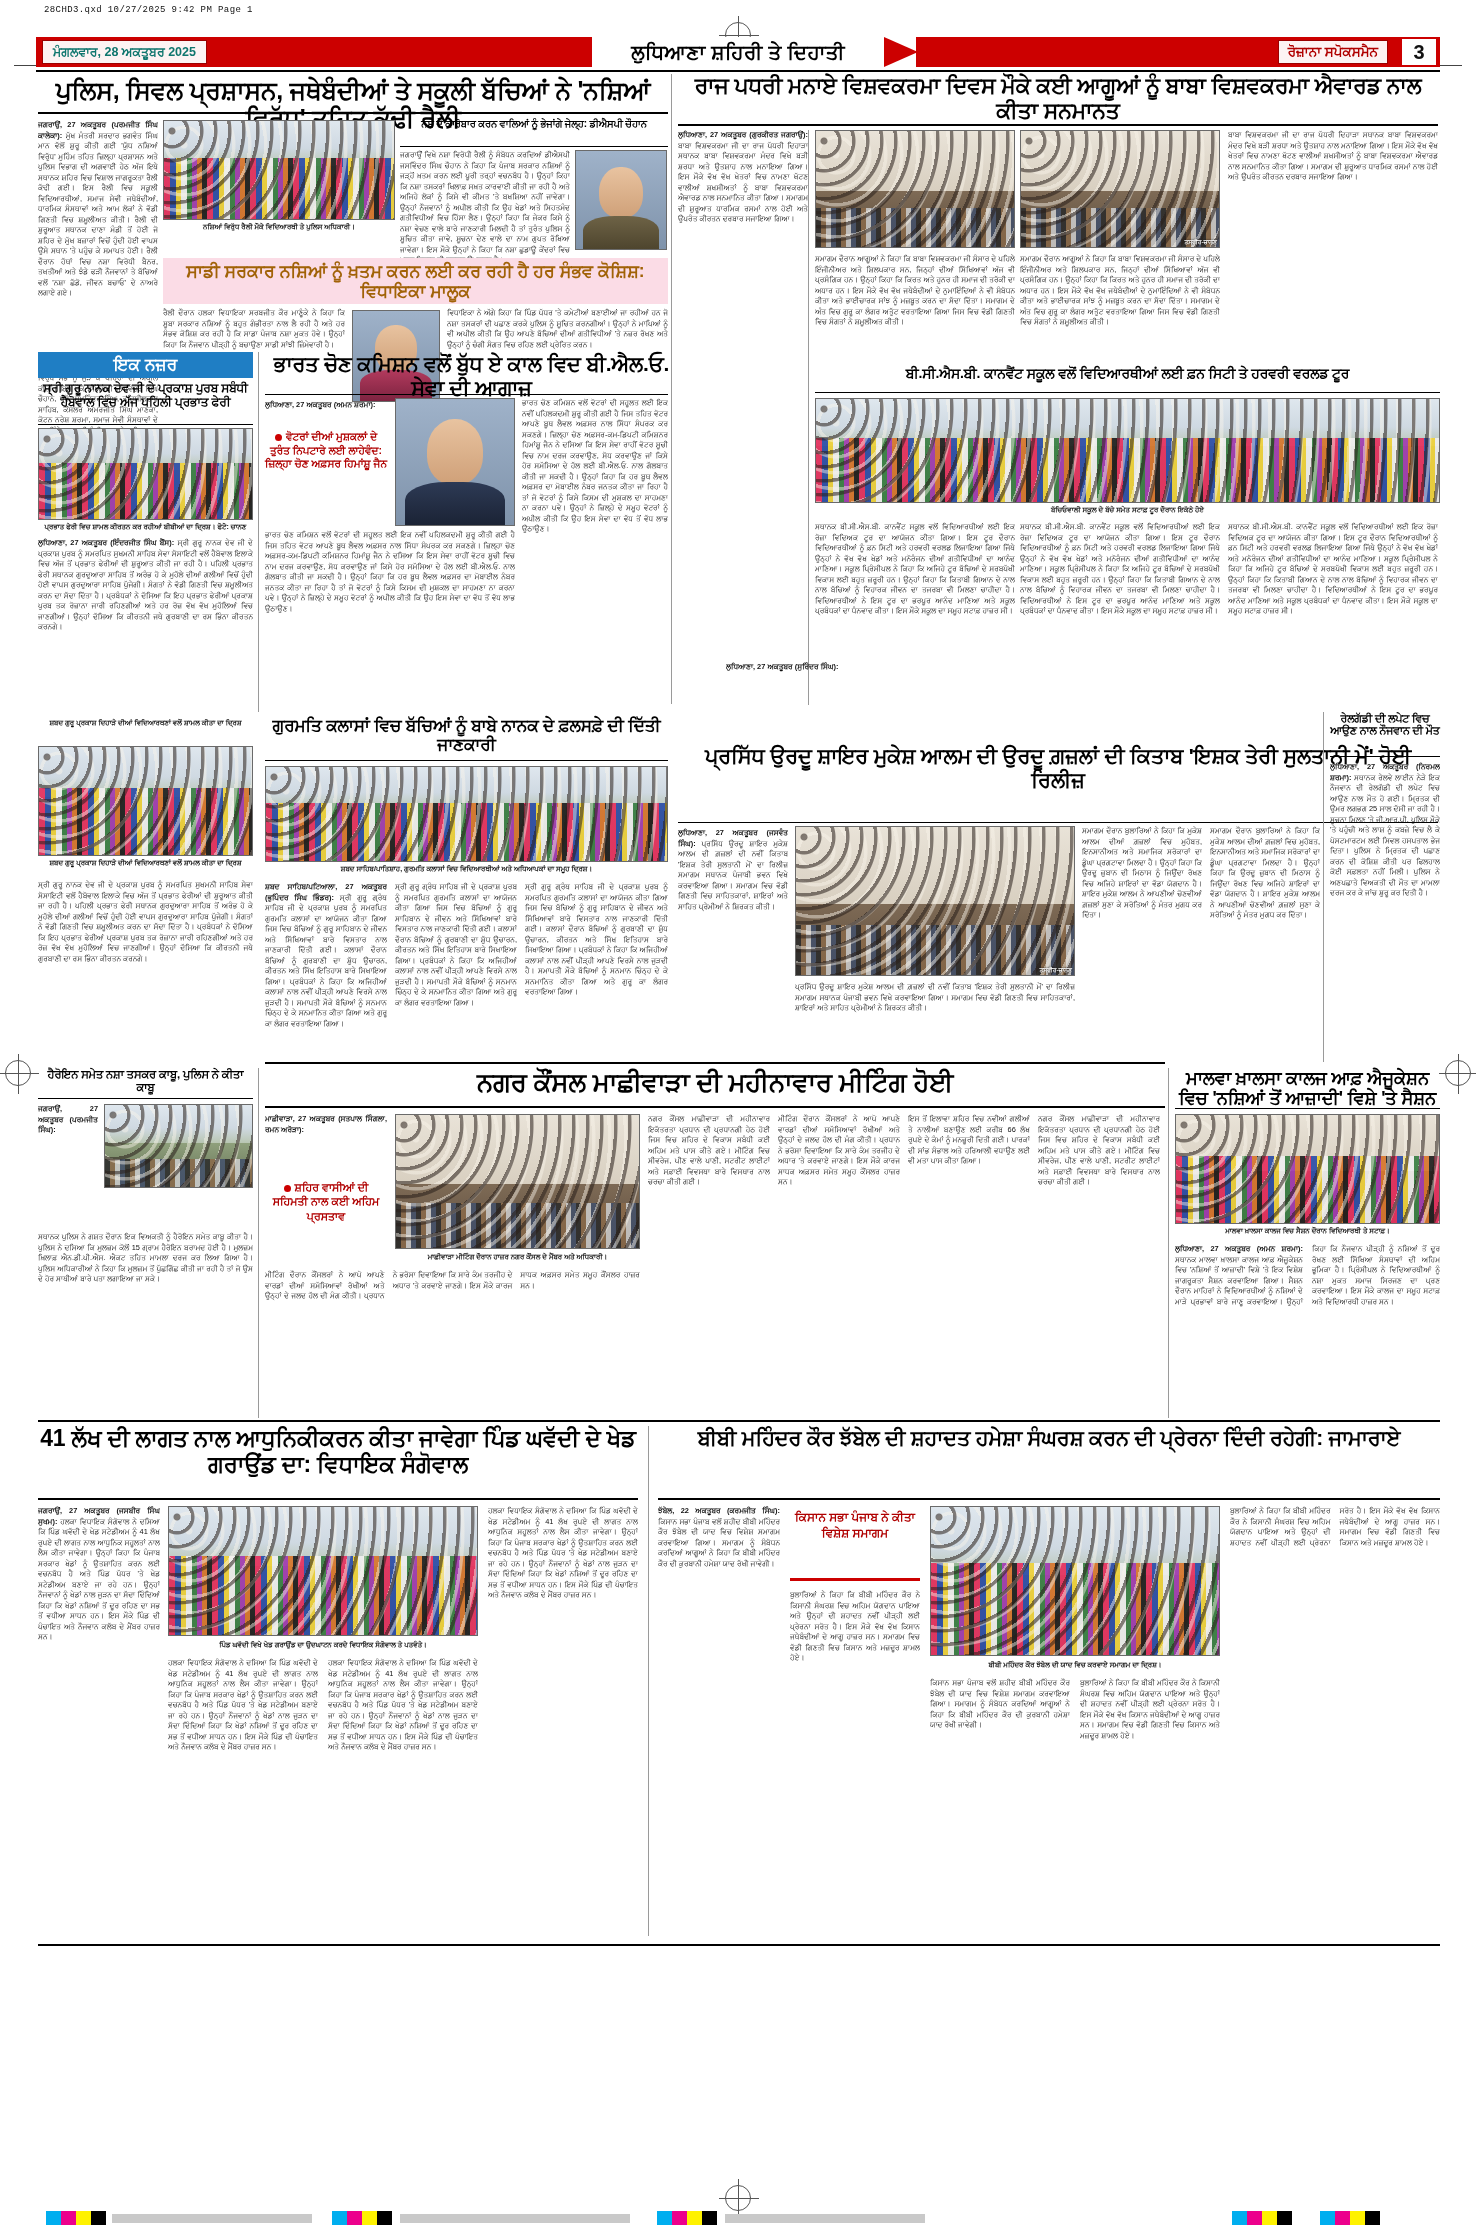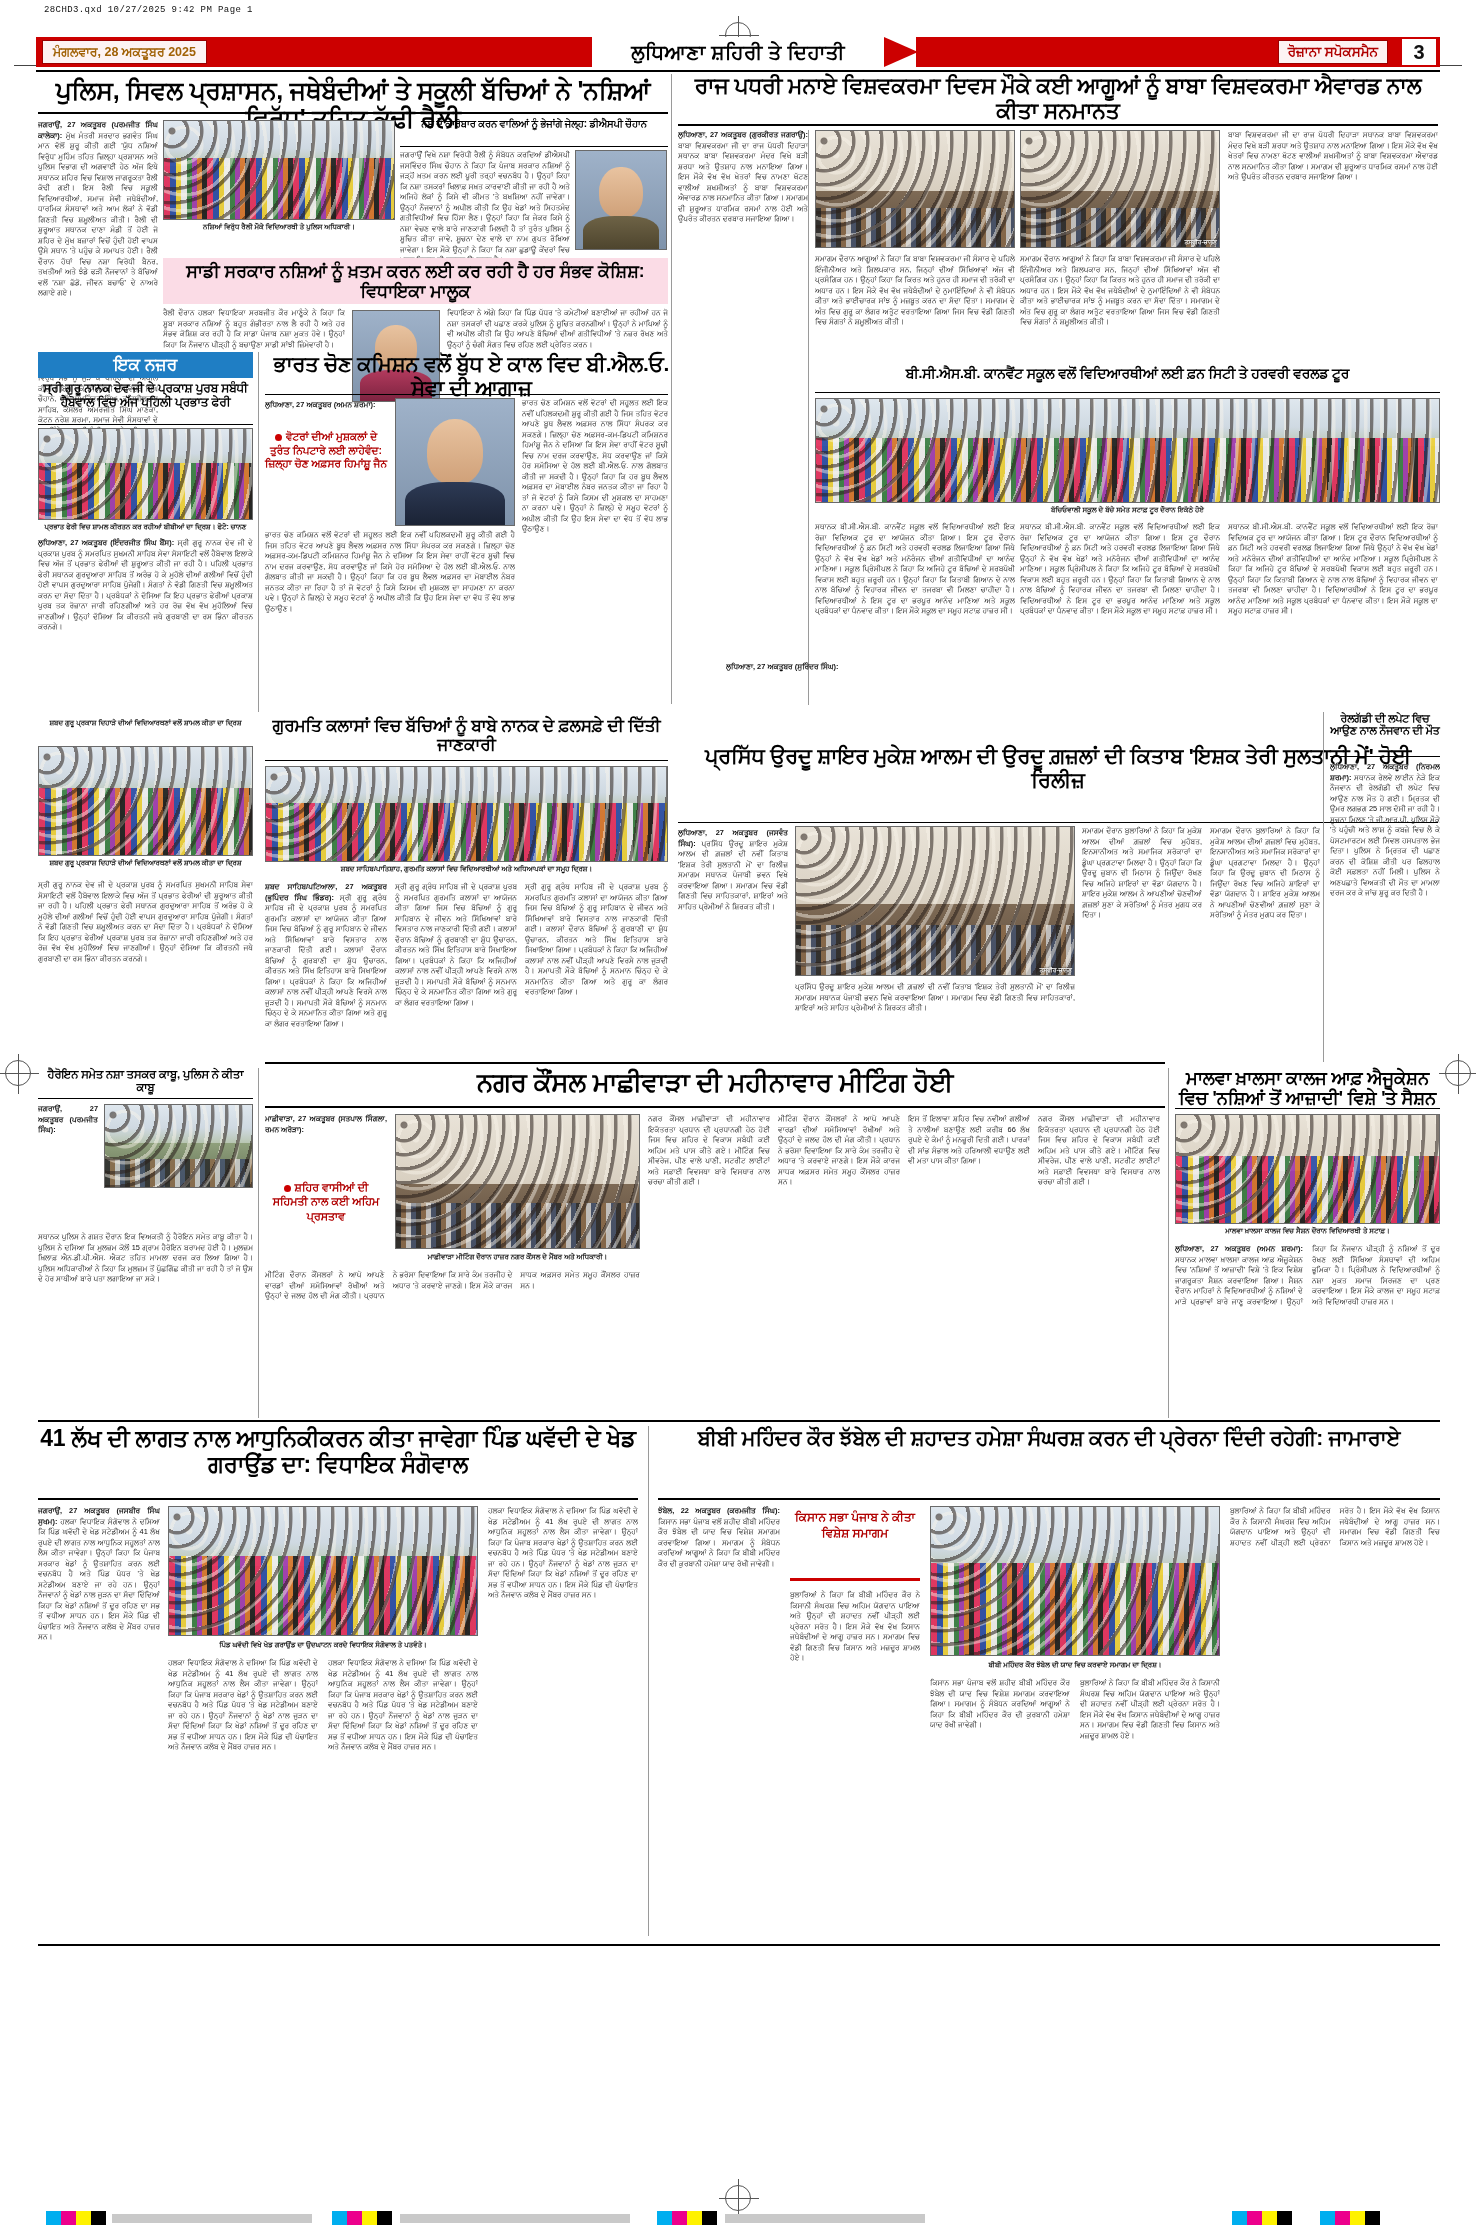--- a/index.html
+++ b/index.html
@@ -50,21 +50,21 @@
   }
   .mh-right-arrow {
     position:absolute; left:848px; top:0; width:0; height:0;
     border-top:15px solid transparent; border-bottom:15px solid transparent;
     border-left:34px solid #cc0000; z-index:3;
   }
   .mh-datebox {
     position:absolute; left:6px; top:3px; height:24px;
     background:#fdf3f3; border:1.5px solid #9b0000;
     padding:0 10px; display:flex; align-items:center;
-    font-size:12.5px; font-weight:bold; color:#a16207; white-space:nowrap;
+    font-size:12.5px; font-weight:bold; color:#0f766e; white-space:nowrap;
   }
   .mh-center {
     position:absolute; left:556px; top:0; width:292px; height:30px;
     background:#fff; display:flex; align-items:center; justify-content:center;
     font-size:20px; font-weight:bold; color:#000; letter-spacing:.3px;
     white-space:nowrap; z-index:4;
   }
   .mh-brand {
     position:absolute; right:52px; top:3px; height:24px;
     background:#fdf3f3; border:1.5px solid #9b0000;
@@ -163,21 +163,21 @@
     position:absolute; right:2px; bottom:1px;
     font-size:6px; color:#fff; font-weight:bold;
     text-shadow:0 0 2px #000; white-space:nowrap;
   }
 
   
   .band {
     position:absolute; display:flex; align-items:center; justify-content:center;
     font-weight:bold; text-align:center; line-height:1.15;
   }
-  .band.pink { background:#fbdce6; color:#000000; }
+  .band.pink { background:#fbdce6; color:#a16207; }
   .band.blue { background:#1f7ec4; color:#fff; }
   .band.white { background:#fff; color:#111; }
   .redunder {
     position:absolute; height:3px; background:#cc0000;
   }
   .pullquote {
     position:absolute; text-align:center; font-weight:bold;
     color:#b00000; font-size:10.5px; line-height:1.3;
   }
   .pullquote .bullet {

